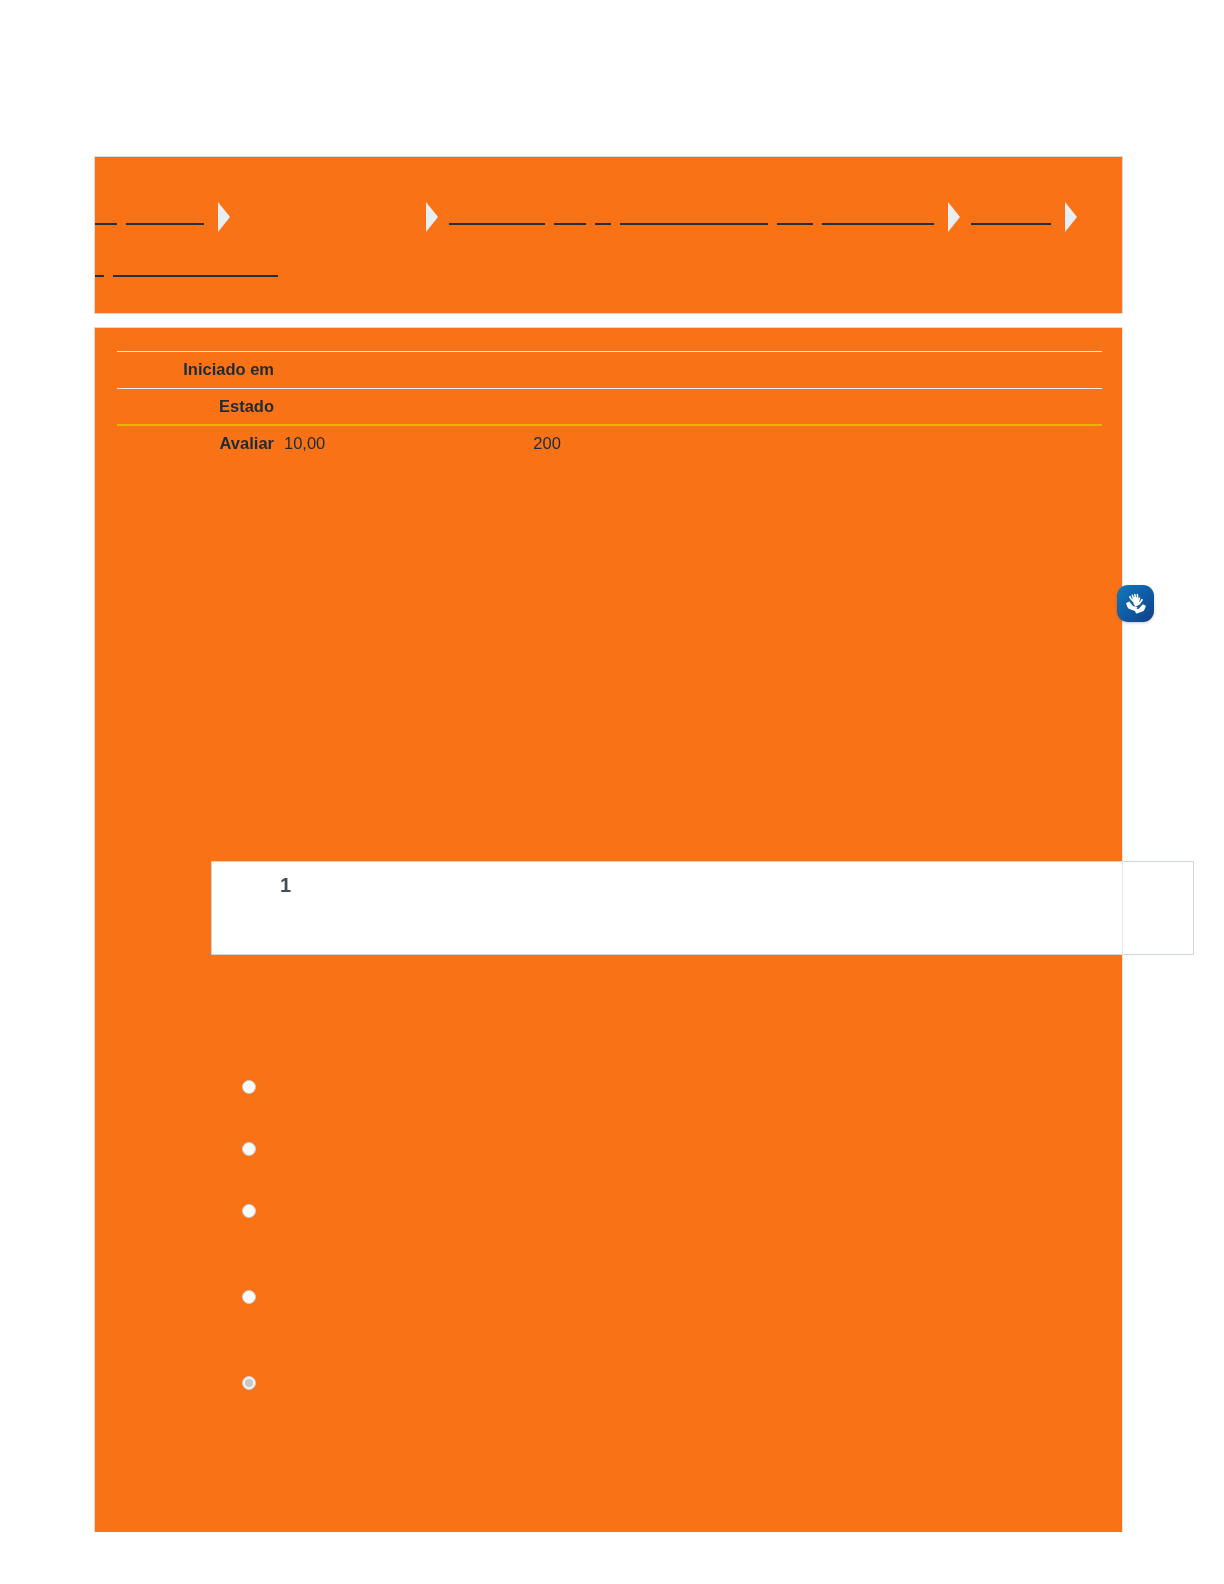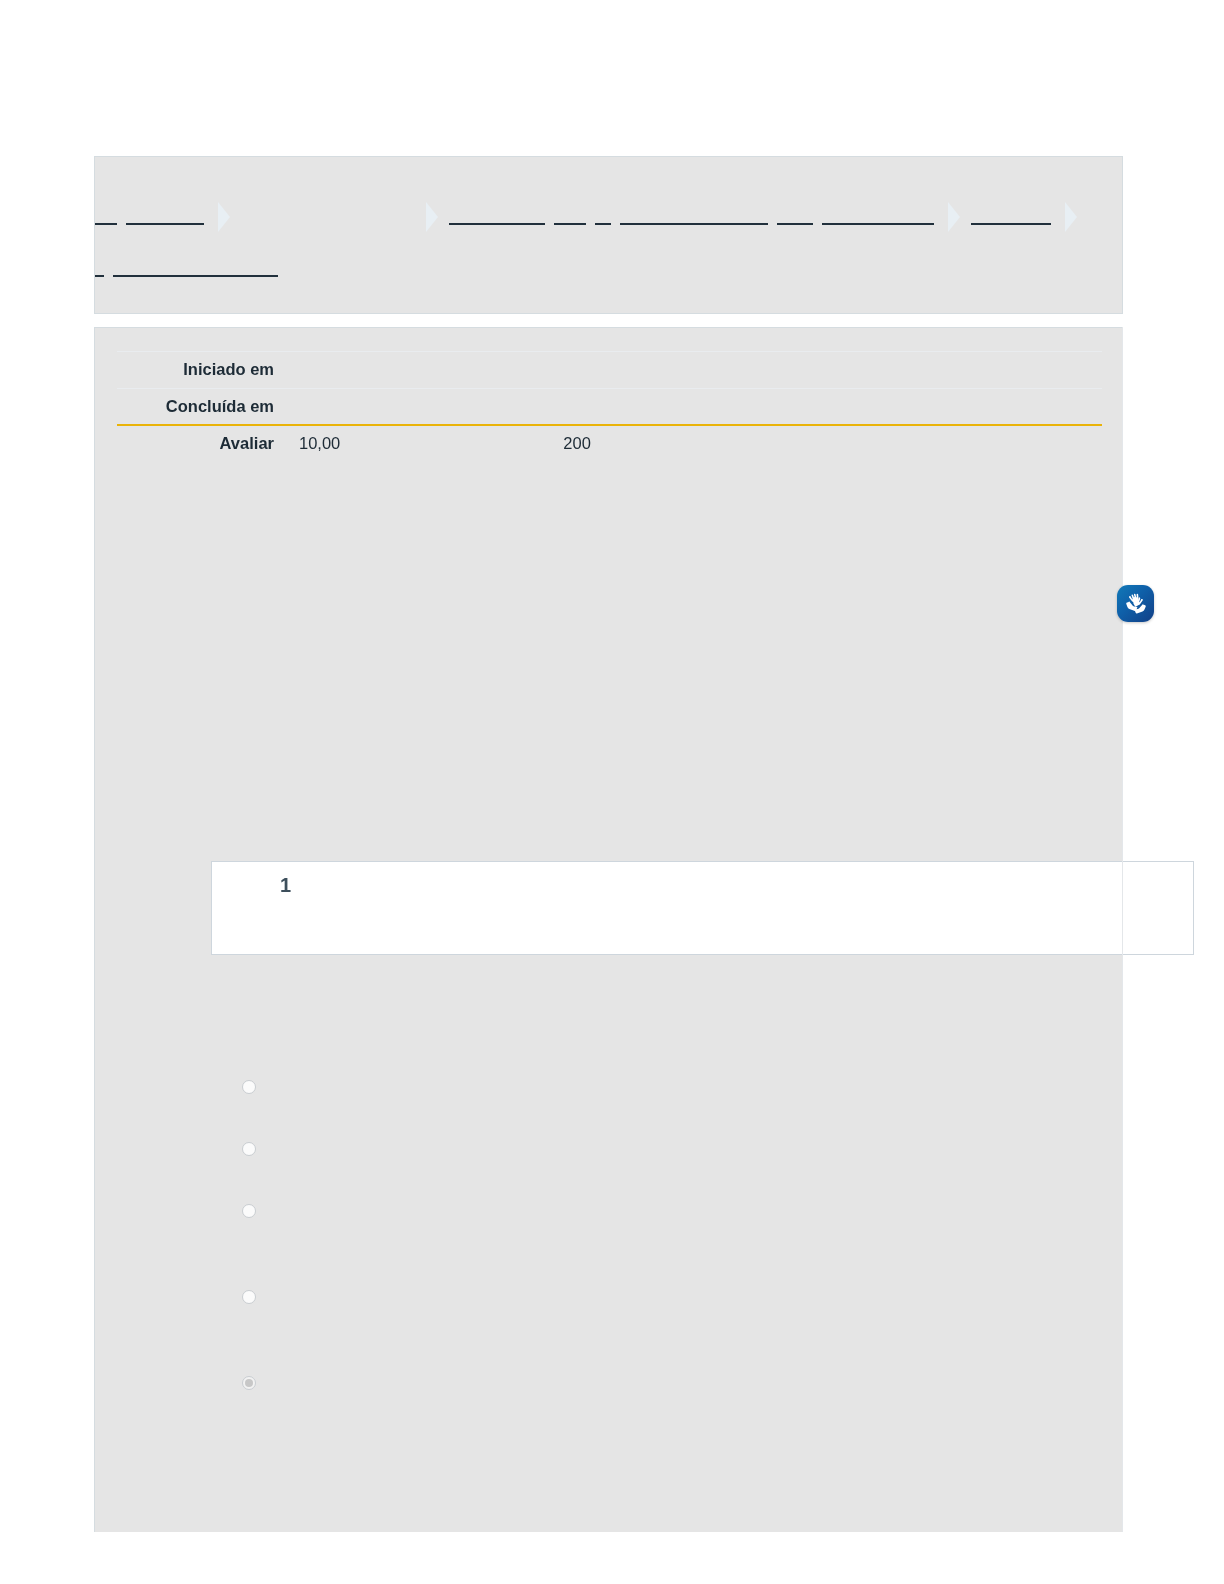--- a/index.html
+++ b/index.html
@@ -14,21 +14,21 @@
     position: relative;
     width: 1224px;
     height: 1584px;
     overflow: hidden;
     background: #ffffff;
   }
 
   
   .card {
     position: absolute;
-    background: #e5e5e5;
+    background: #f97316;
     border: 1px solid #d5dce0;
     box-sizing: border-box;
   }
 
   
   #breadcrumb-card {
     left: 94px;
     top: 156px;
     width: 1029px;
     height: 158px;
@@ -103,21 +103,21 @@
     width: 157px;
     text-align: right;
     font-weight: 700;
     color: #1d2b36;
     padding-right: 10px;
   }
   #summary-table td.val {
     color: #1d2b36;
     font-weight: 400;
   }
-  .grade-val { display: inline-block; margin-left: 15px; }
+  .grade-val { display: inline-block; }
   .grade-gap { display: inline-block; width: 208px; }
 
   
   #question-box {
     position: absolute;
     left: 116px;
     top: 533px;
     width: 983px;
     height: 94px;
     border: 1px solid #ced6dd;
@@ -250,21 +250,21 @@
 
   <div class="card" id="content-card">
 
     <table id="summary-table">
       <tbody>
         <tr>
           <td class="lbl">Iniciado em</td>
           <td class="val"></td>
         </tr>
         <tr>
-          <td class="lbl">Concluída em</td>
+          <td class="lbl">Estado</td>
           <td class="val"></td>
         </tr>
         <tr class="grade-row">
           <td class="lbl">Avaliar</td>
           <td class="val">
             <span class="grade-val">10,00</span><span class="grade-gap"></span><span class="grade-val">200</span>
           </td>
         </tr>
       </tbody>
     </table>

